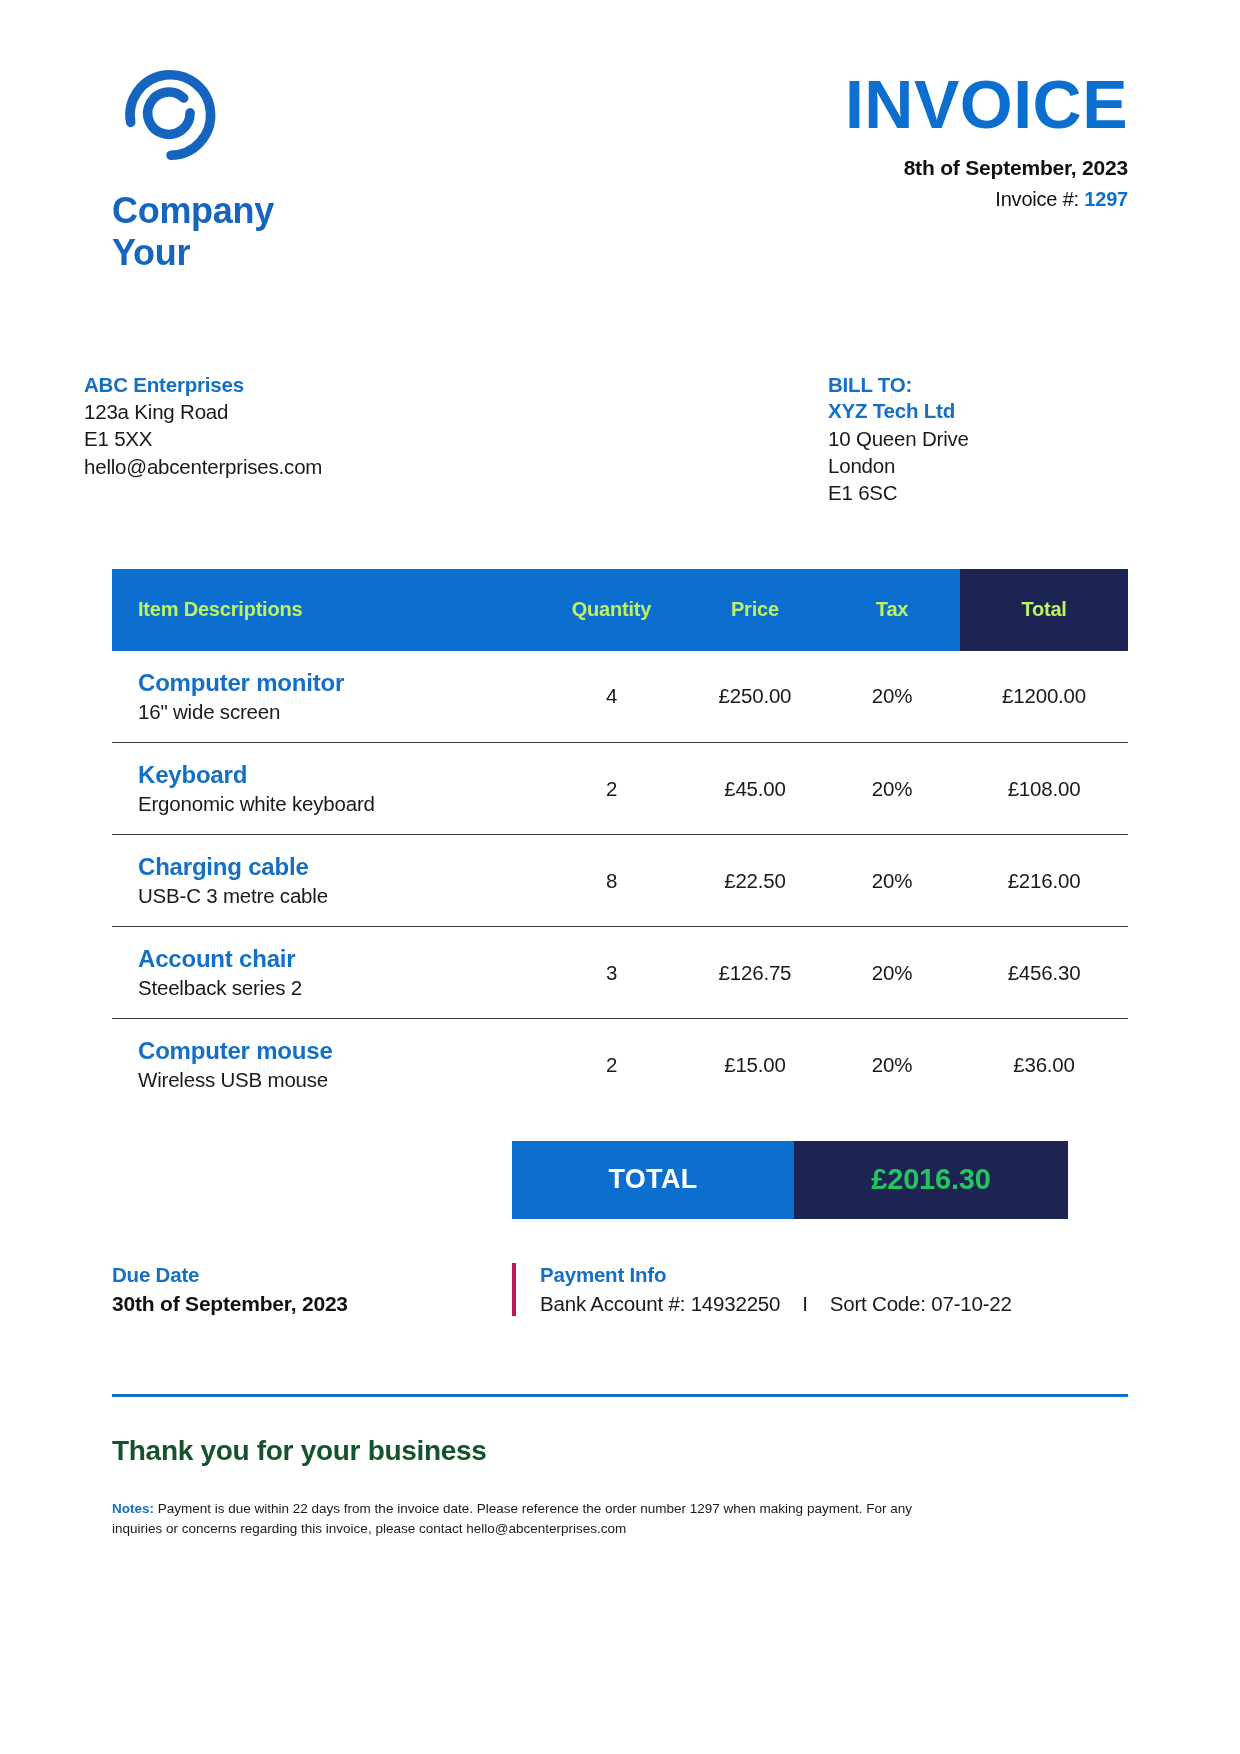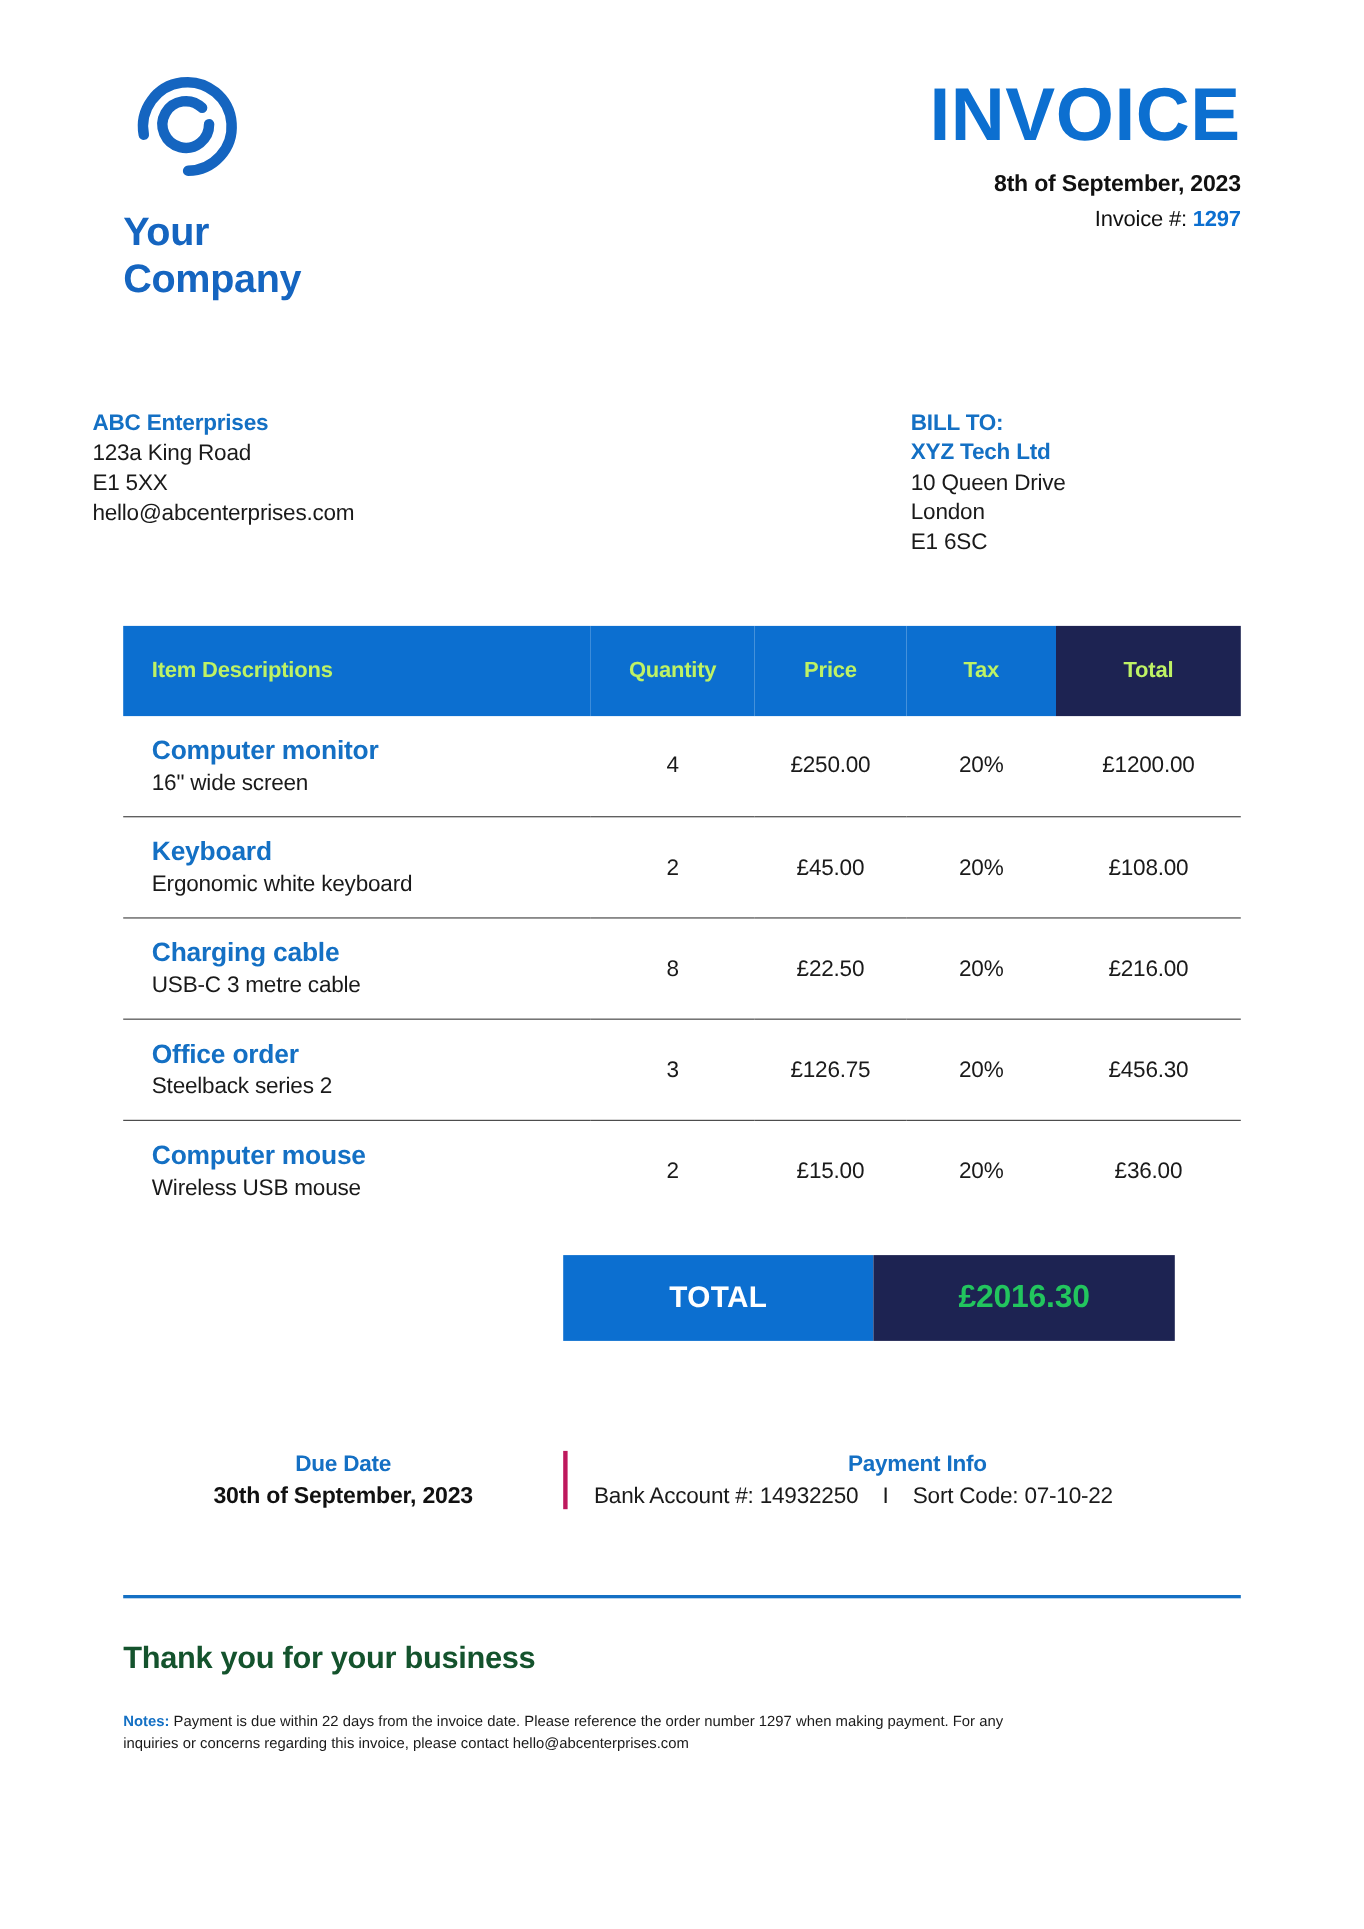--- a/index.html
+++ b/index.html
@@ -196,23 +196,22 @@
     display: flex;
     align-items: center;
     justify-content: center;
     letter-spacing: -0.2px;
   }
 
   
   .pay-strip {
     display: flex;
     padding: 0 112px;
-    margin-top: 100px;
+    margin-top: 44px;
     align-items: flex-start;
-    text-align: center;
   }
 
   .due-block { width: 400px; }
   .due-title {
     color: #1470c4;
     font-weight: bold;
     font-size: 20.5px;
     margin-bottom: 5px;
     letter-spacing: -0.2px;
   }
@@ -277,22 +276,22 @@
 <div class="page">
 
   <div class="header">
 
     <div class="brand">
       <svg class="logo-mark" viewBox="0 0 100 100">
         <path d="M 12 57 A 38 38 0 1 1 50 88" fill="none" stroke="#1565c0" stroke-width="9" stroke-linecap="round"></path>
         <path d="M 62 34 A 20 20 0 1 0 68 48" fill="none" stroke="#1565c0" stroke-width="9" stroke-linecap="round"></path>
       </svg>
       <div class="brand-name">
+        <div>Company</div>
         <div>Your</div>
-        <div>Company</div>
       </div>
     </div>
 
     <div class="header-right">
       <div class="invoice-word">INVOICE</div>
       <div class="invoice-date">8th of September, 2023</div>
       <div class="invoice-number">
         <span>Invoice #:</span>
         <b>1297</b>
       </div>
@@ -356,21 +355,21 @@
               <div class="item-title">Charging cable</div>
               <div class="item-sub">USB-C 3 metre cable</div>
             </td>
             <td class="cell-qty">8</td>
             <td class="cell-price">£22.50</td>
             <td class="cell-tax">20%</td>
             <td class="cell-total">£216.00</td>
           </tr>
           <tr>
             <td class="cell-desc">
-              <div class="item-title">Office order</div>
+              <div class="item-title">Account chair</div>
               <div class="item-sub">Steelback series 2</div>
             </td>
             <td class="cell-qty">3</td>
             <td class="cell-price">£126.75</td>
             <td class="cell-tax">20%</td>
             <td class="cell-total">£456.30</td>
           </tr>
           <tr>
             <td class="cell-desc">
               <div class="item-title">Computer mouse</div>

